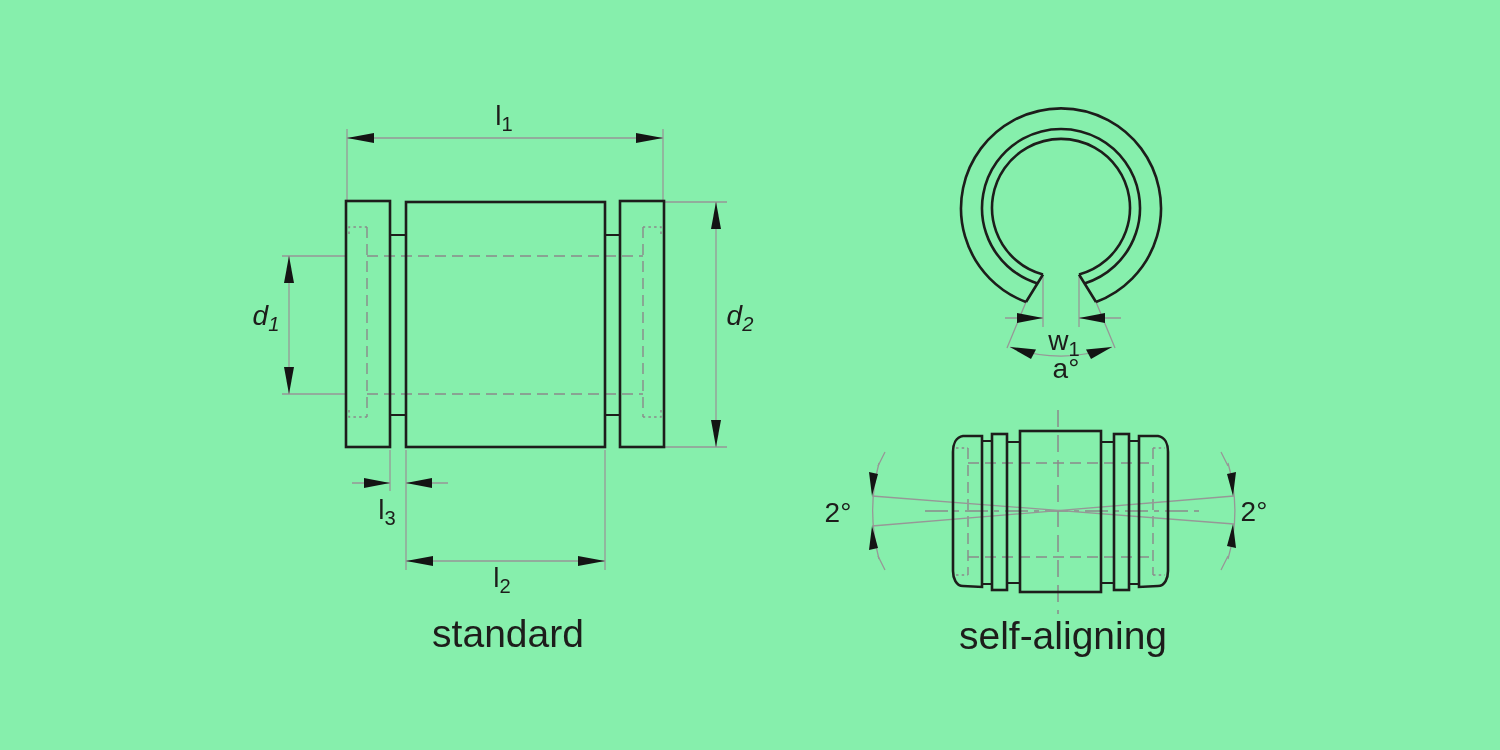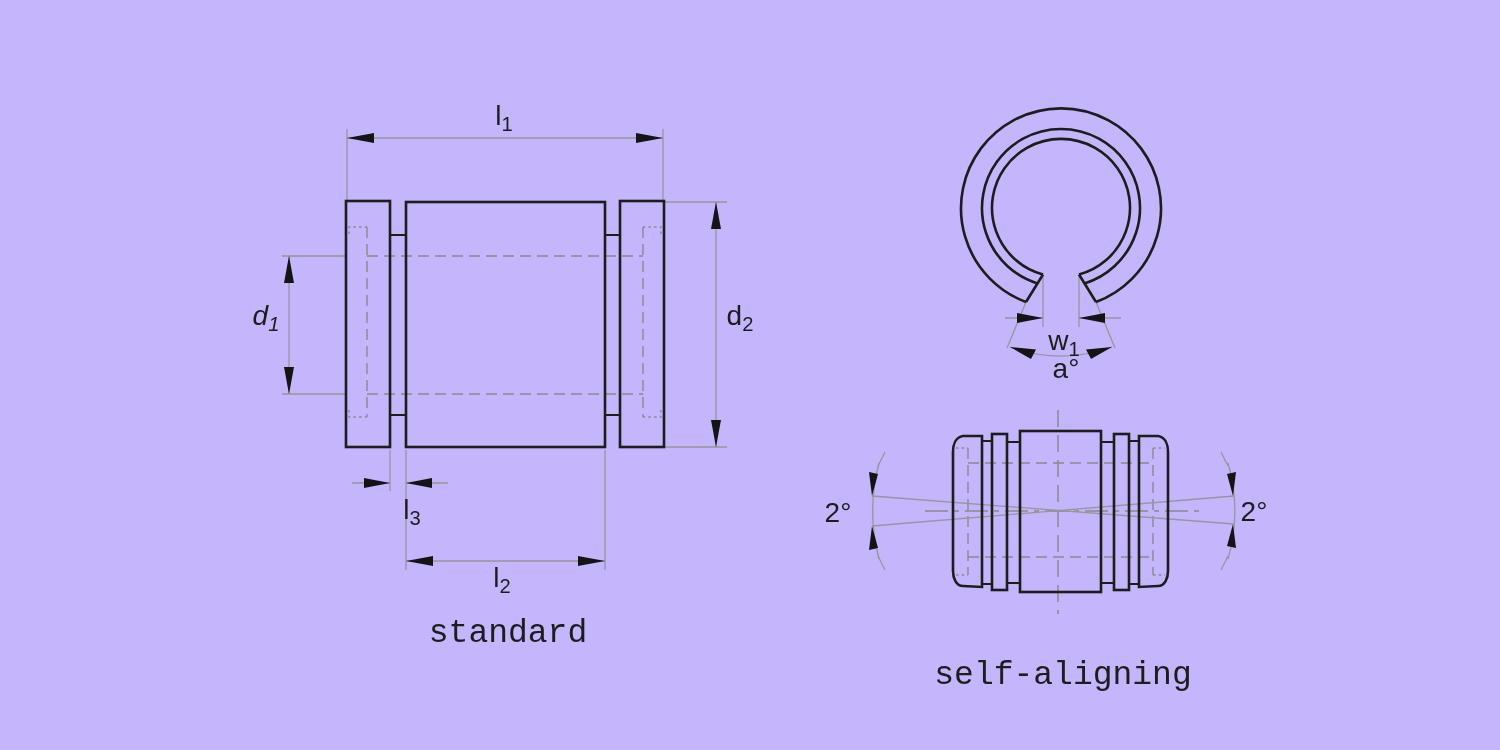--- a/index.html
+++ b/index.html
@@ -1,22 +1,22 @@
 <!DOCTYPE html>
 <html><head>
 <meta charset="utf-8">
 <style>
   html,body{margin:0;padding:0;background:#ffffff;}
-  .stage{position:relative;width:1500px;height:750px;background:#c4b5fd;overflow:hidden;
+  .stage{position:relative;width:1500px;height:750px;background:#86efac;overflow:hidden;
          font-family:"Liberation Sans", sans-serif;}
   .stage svg{position:absolute;left:0;top:0;}
   .lbl{position:absolute;transform:translate(-50%,-50%);font-size:28px;color:#1d1d1b;
        white-space:nowrap;line-height:1;}
   .lbl sub{font-size:0.72em;}
-  .caption{font-size:33px;font-family:Liberation Mono, monospace;}
+  .caption{font-size:39px;}
   
   .k   {stroke:#1d1d1b;stroke-width:2.6;fill:none;}
   .k2  {stroke:#1d1d1b;stroke-width:2.2;fill:none;}
   .g   {stroke:#979797;stroke-width:1.3;fill:none;}
   .gd  {stroke:#8a8a8a;stroke-width:1.4;fill:none;stroke-dasharray:11 6;}
   .gdot{stroke:#8a8a8a;stroke-width:1.4;fill:none;stroke-dasharray:2.5 3.2;}
   .gdl {stroke:#8a8a8a;stroke-width:1.5;fill:none;stroke-dasharray:17 8;}
   .gdd {stroke:#8a8a8a;stroke-width:1.5;fill:none;stroke-dasharray:23 6 5 6;}
   .ar  {fill:#141414;stroke:none;}
 </style>
@@ -125,31 +125,31 @@
         <polygon class="ar" points="1233,496 1236,472 1227,474"></polygon>
         <polygon class="ar" points="1233,524 1236,548 1227,546"></polygon>
       </g>
     </g>
   </svg>
 
   <div class="lbl" style="left:504px;top:118px;"><span>l</span><sub>1</sub></div>
 
   <div class="lbl" style="left:266px;top:318px;font-style:italic;"><span>d</span><sub>1</sub></div>
 
-  <div class="lbl" style="left:740px;top:318px;"><span>d</span><sub>2</sub></div>
+  <div class="lbl" style="left:740px;top:318px;font-style:italic;"><span>d</span><sub>2</sub></div>
 
-  <div class="lbl" style="left:412px;top:512px;"><span>l</span><sub>3</sub></div>
+  <div class="lbl" style="left:387px;top:512px;"><span>l</span><sub>3</sub></div>
 
   <div class="lbl" style="left:502px;top:580px;"><span>l</span><sub>2</sub></div>
 
   <div class="lbl caption" style="left:508px;top:633px;"><span>standard</span></div>
 
   <div class="lbl" style="left:1064px;top:331px;margin-top:12px;"><span>w</span><sub>1</sub></div>
 
   <div class="lbl" style="left:1066px;top:369px;"><span>a°</span></div>
 
   <div class="lbl" style="left:838px;top:513px;"><span>2°</span></div>
 
   <div class="lbl" style="left:1254px;top:512px;"><span>2°</span></div>
 
-  <div class="lbl caption" style="left:1063px;top:635px;margin-top:40px;"><span>self-aligning</span></div>
+  <div class="lbl caption" style="left:1063px;top:635px;"><span>self-aligning</span></div>
 
 </div>
 
 </body></html>

